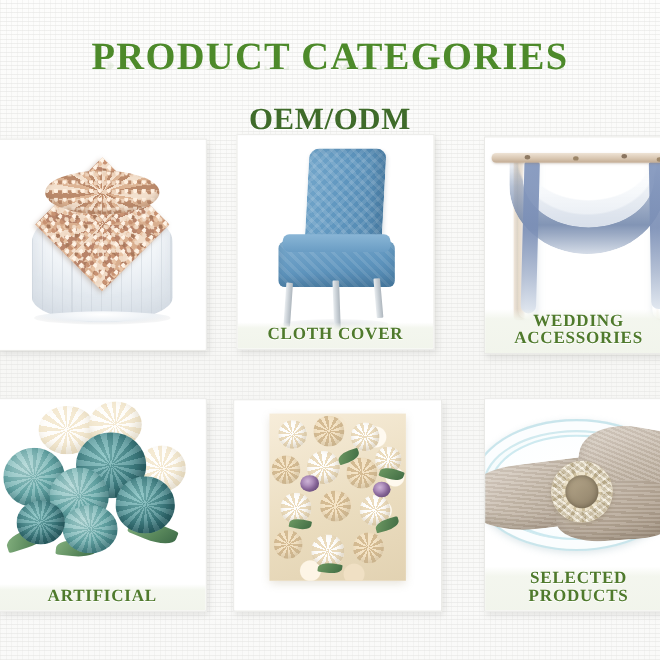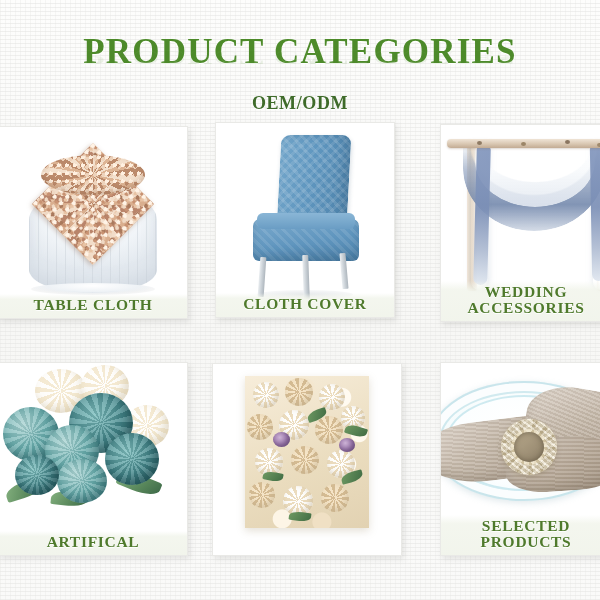--- a/index.html
+++ b/index.html
@@ -42,21 +42,21 @@
     transform-origin:top center;
     opacity:0.20;
     margin-top:-2px;
     -webkit-mask-image:linear-gradient(to bottom, rgba(0,0,0,0.75), rgba(0,0,0,0));
     mask-image:linear-gradient(to bottom, rgba(0,0,0,0.75), rgba(0,0,0,0));
     pointer-events:none;
     user-select:none;
   }
   .sub-title {
     margin-top:-9px;
-    font-size:18px;
+    font-size:28px;
     font-weight:bold;
     letter-spacing:0.6px;
     color:#3f6b2a;
     text-shadow:0 1px 0 #ffffff;
   }
 
   
   .grid {
     position:absolute;
     left:0; top:126px;
@@ -406,23 +406,20 @@
 
     <div class="card" id="card-tablecloth">
       <div class="art">
         <div class="tc-wrap">
           <div class="tc-shadow"></div>
           <div class="tc-skirt"></div>
           <div class="tc-sequin"></div>
           <div class="tc-sequin-top"></div>
         </div>
       </div>
-      <div class="label-band">
-        <span class="label-text">TABLE CLOTH</span>
-      </div>
     </div>
 
     <div class="card" id="card-chaircover">
       <div class="art">
         <div class="cc-wrap">
           <div class="cc-shadow"></div>
           <div class="cc-back"></div>
           <div class="cc-seat"></div>
           <div class="cc-leg l1"></div>
           <div class="cc-leg l2"></div>
@@ -469,21 +466,21 @@
           <div class="peony cream" style="left:126px; top:42px; width:44px; height:42px;"></div>
           <div class="peony teal" style="left:4px;  top:44px; width:56px; height:54px;"></div>
           <div class="peony teal-dk" style="left:70px; top:30px; width:64px; height:60px;"></div>
           <div class="peony teal" style="left:46px; top:62px; width:54px; height:52px;"></div>
           <div class="peony teal-dk" style="left:106px; top:70px; width:54px; height:52px;"></div>
           <div class="peony teal" style="left:58px; top:96px; width:50px; height:44px;"></div>
           <div class="peony teal-dk" style="left:16px; top:92px; width:44px; height:40px;"></div>
         </div>
       </div>
       <div class="label-band">
-        <span class="label-text">ARTIFICAL</span>
+        <span class="label-text">ARTIFICIAL</span>
       </div>
     </div>
 
     <div class="card" id="card-artificial-flower">
       <div class="art">
         <div class="fw-wrap">
           <div class="fw-panel"></div>
           <div class="fw-rose" style="left:8px;  top:6px;  width:26px; height:26px;"></div>
           <div class="fw-rose tan" style="left:40px; top:2px;  width:28px; height:28px;"></div>
           <div class="fw-rose" style="left:74px; top:8px;  width:26px; height:26px;"></div>

